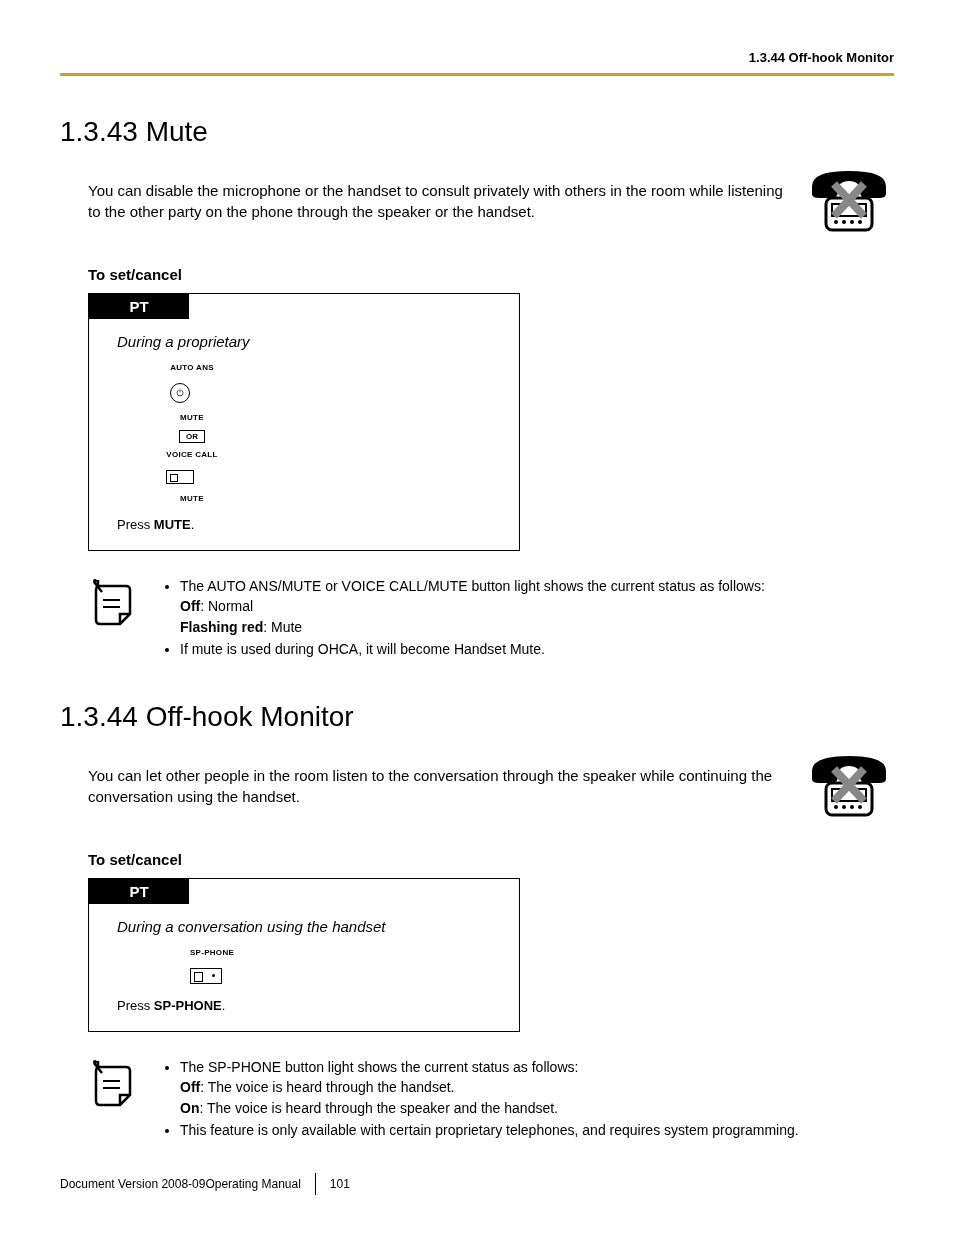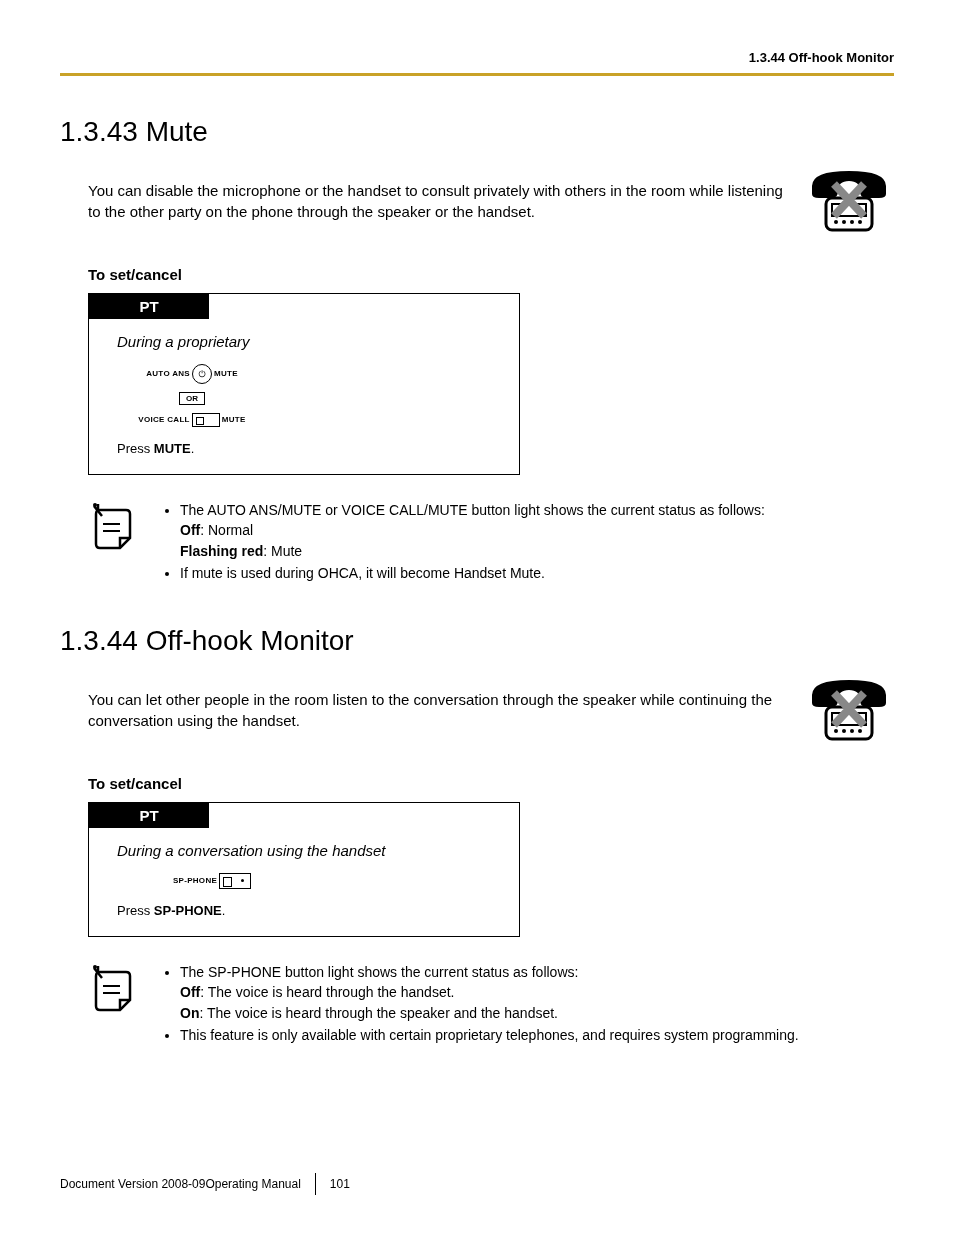--- a/index.html
+++ b/index.html
@@ -6,26 +6,26 @@
   .page{width:954px;height:1235px;position:relative;box-sizing:border-box;padding:50px 60px 50px 60px}
   .header-right{text-align:right;font-size:13px;font-weight:bold;margin-bottom:8px}
   .hr-gold{border:none;border-top:3px solid #c9a227;margin:0 0 40px 0}
   h1{font-size:28px;font-weight:normal;margin:0 0 18px 0}
   .intro-row{display:flex;align-items:center;gap:20px;margin-bottom:30px}
   .intro-text{font-size:15px;line-height:1.4;flex:1;padding-left:28px}
   .phone-icon{width:90px;height:70px;flex:0 0 auto;display:flex;align-items:center;justify-content:center}
   .phone-icon svg{width:90px;height:70px}
   .subhead{font-size:15px;font-weight:bold;margin:0 0 10px 28px}
   .pt-box{border:1.5px solid #000;width:430px;margin-left:28px;margin-bottom:25px}
-  .pt-tab{background:#000;color:#fff;font-weight:bold;font-size:15px;text-align:center;width:120px;padding:4px 0}
+  .pt-tab{background:#000;color:#fff;font-weight:bold;font-size:15px;text-align:center;width:100px;padding:4px 0}
   .pt-body{padding:14px 18px 18px 18px}
   .pt-context{font-style:italic;font-size:15px;margin-bottom:14px;margin-left:10px}
   .btn-stack{display:flex;flex-direction:column;align-items:center;width:110px;gap:8px;margin:0 auto 0 30px}
   .tiny-label{font-size:8px;font-weight:bold;letter-spacing:0.3px;text-align:center;line-height:1}
-  .mute-unit{display:flex;flex-direction:row;align-items:center;gap:2px}
+  .mute-unit{display:flex;flex-direction:column;gap:11px}
   .round-btn{width:18px;height:18px;border:1.5px solid #000;border-radius:50%;display:flex;align-items:center;justify-content:center;font-size:9px}
   .or-pill{border:1.5px solid #000;border-radius:0;padding:1px 6px;font-size:8px;font-weight:bold;background:#fff}
   .rect-btn{width:26px;height:12px;border:1.5px solid #000;background:#fff;position:relative}
   .rect-btn::before{content:"";position:absolute;left:3px;top:3px;width:6px;height:6px;border:1px solid #000}
   .sp-btn{width:30px;height:14px;border:1.5px solid #000;background:#fff;position:relative}
   .sp-btn::before{content:"";position:absolute;left:3px;top:3px;width:7px;height:8px;border:1px solid #000}
   .sp-btn::after{content:"";position:absolute;right:6px;top:5px;width:3px;height:3px;background:#000;border-radius:50%}
   .press-line{font-size:13px;margin-top:14px;margin-left:10px}
   .press-line b{font-weight:bold}
   .note-row{display:flex;align-items:flex-start;gap:20px;margin-left:28px;margin-bottom:40px;padding-right:10px}

